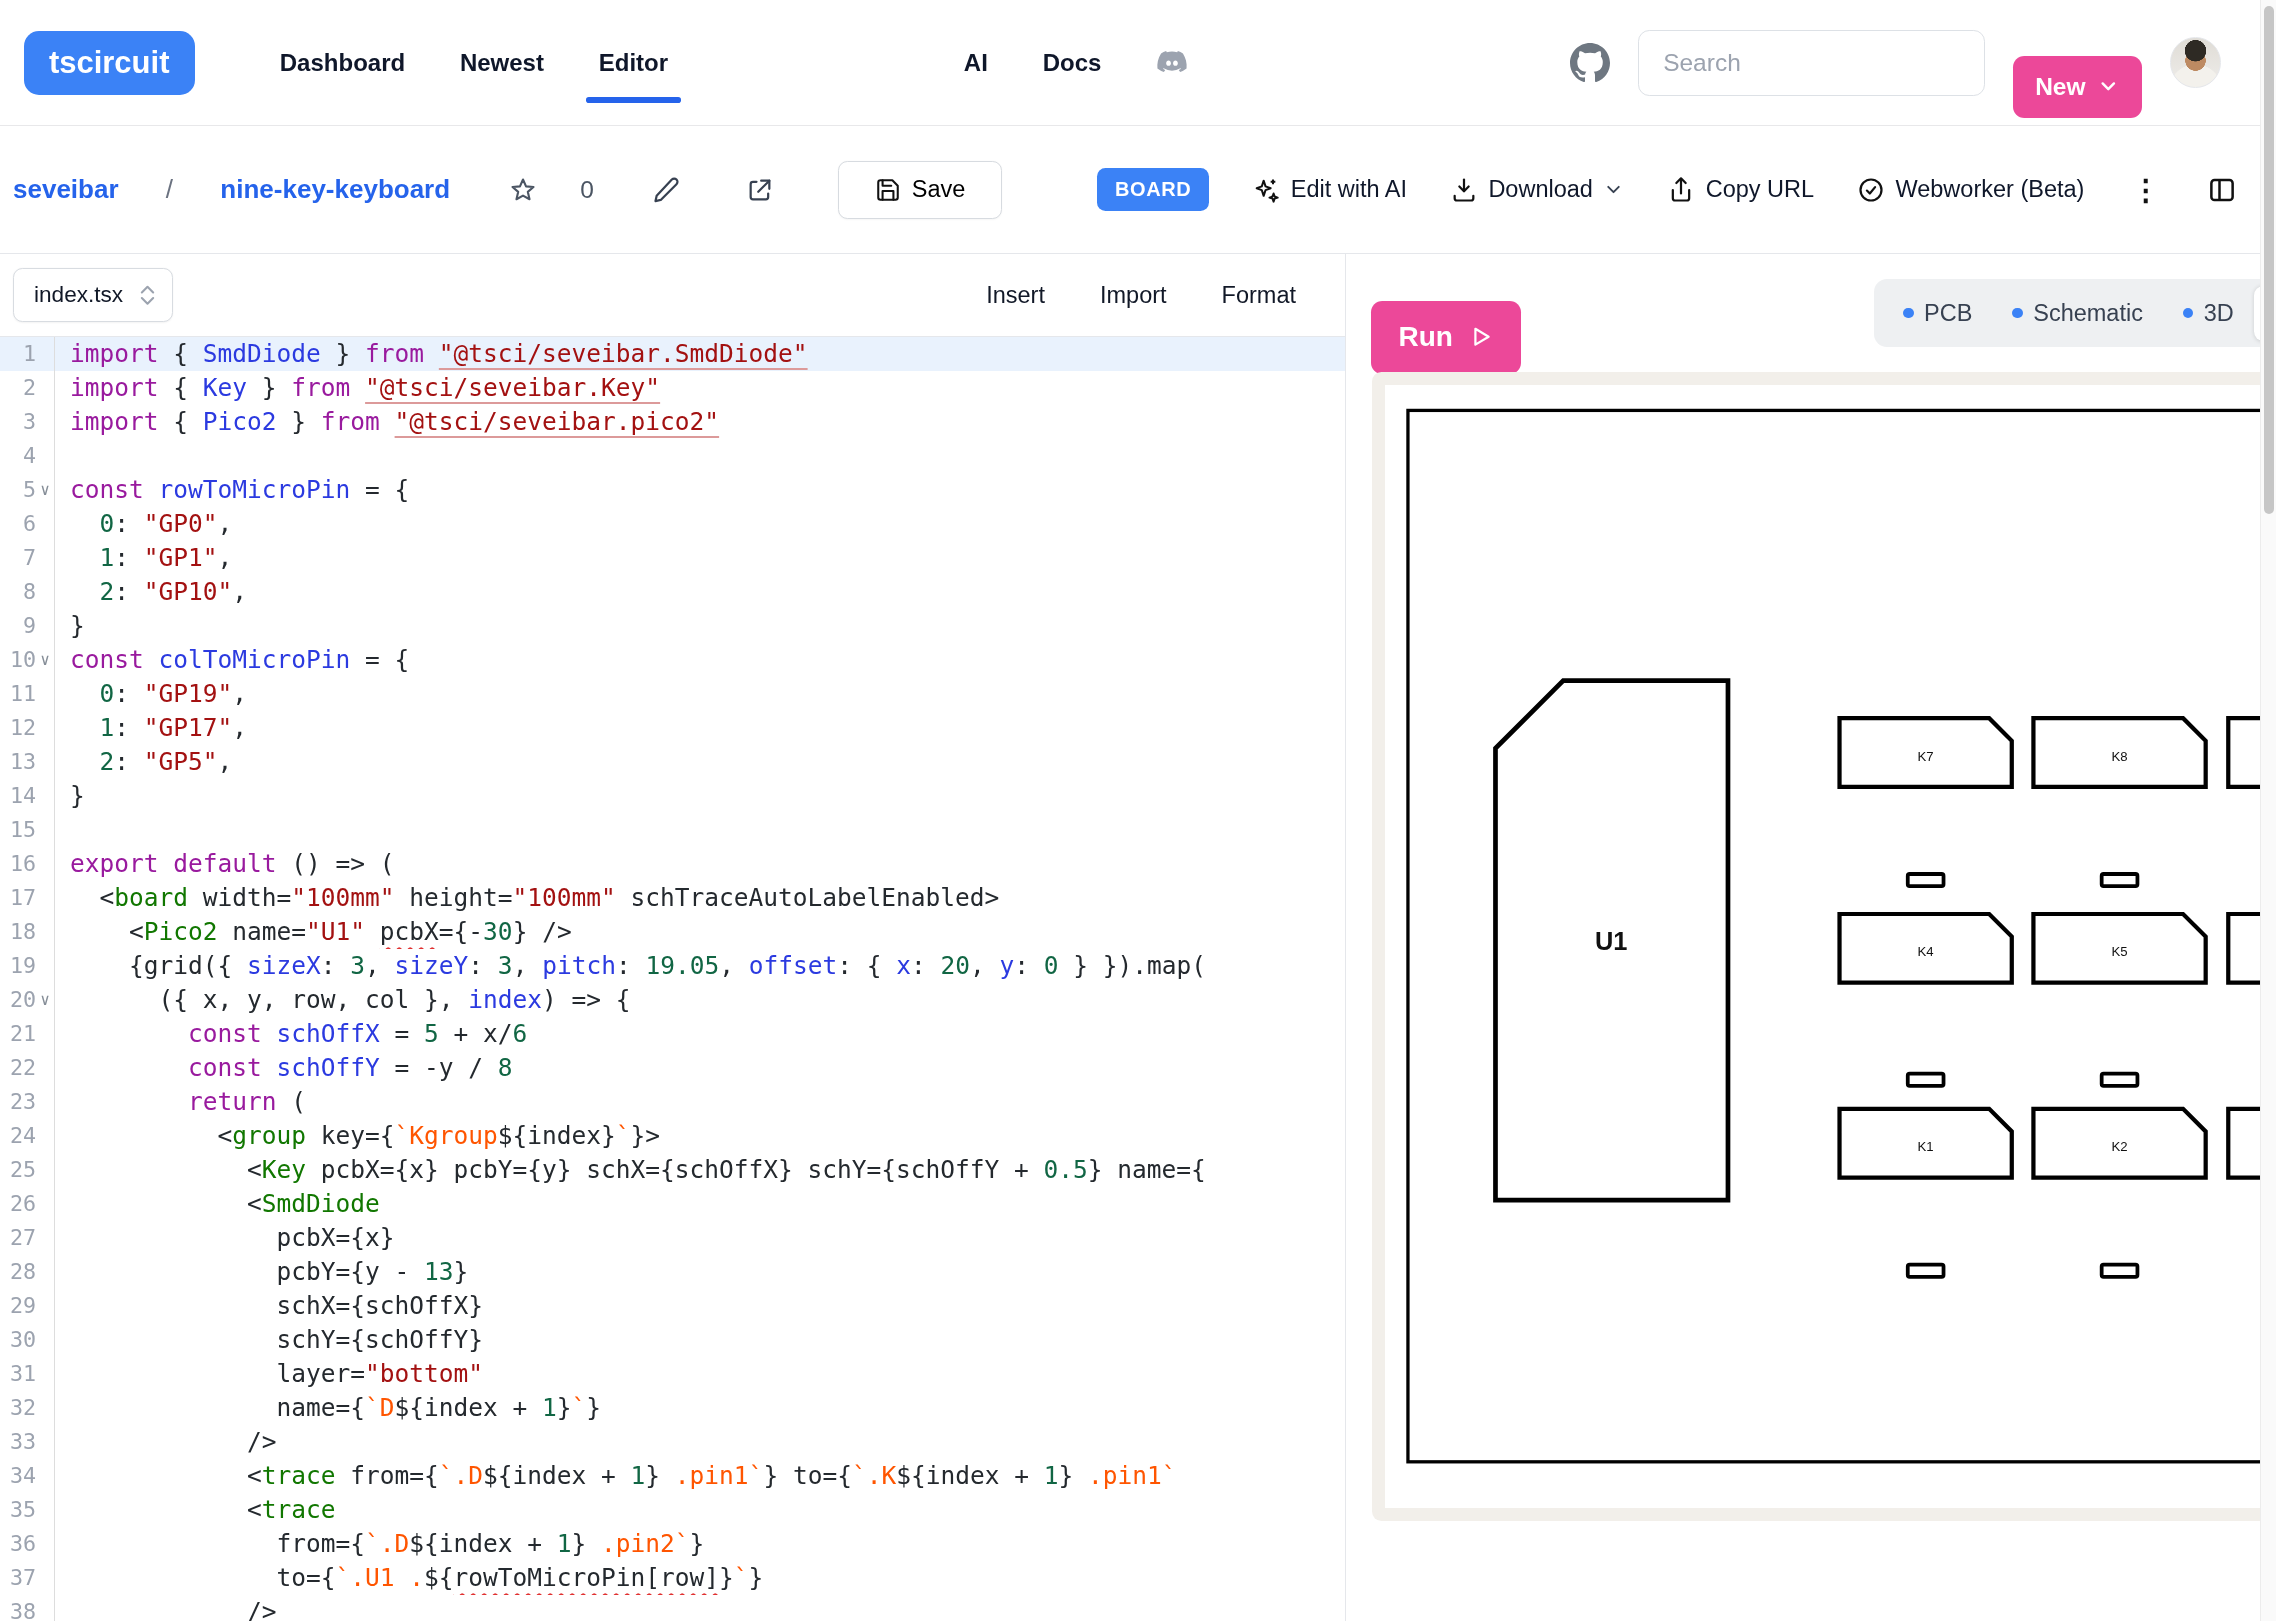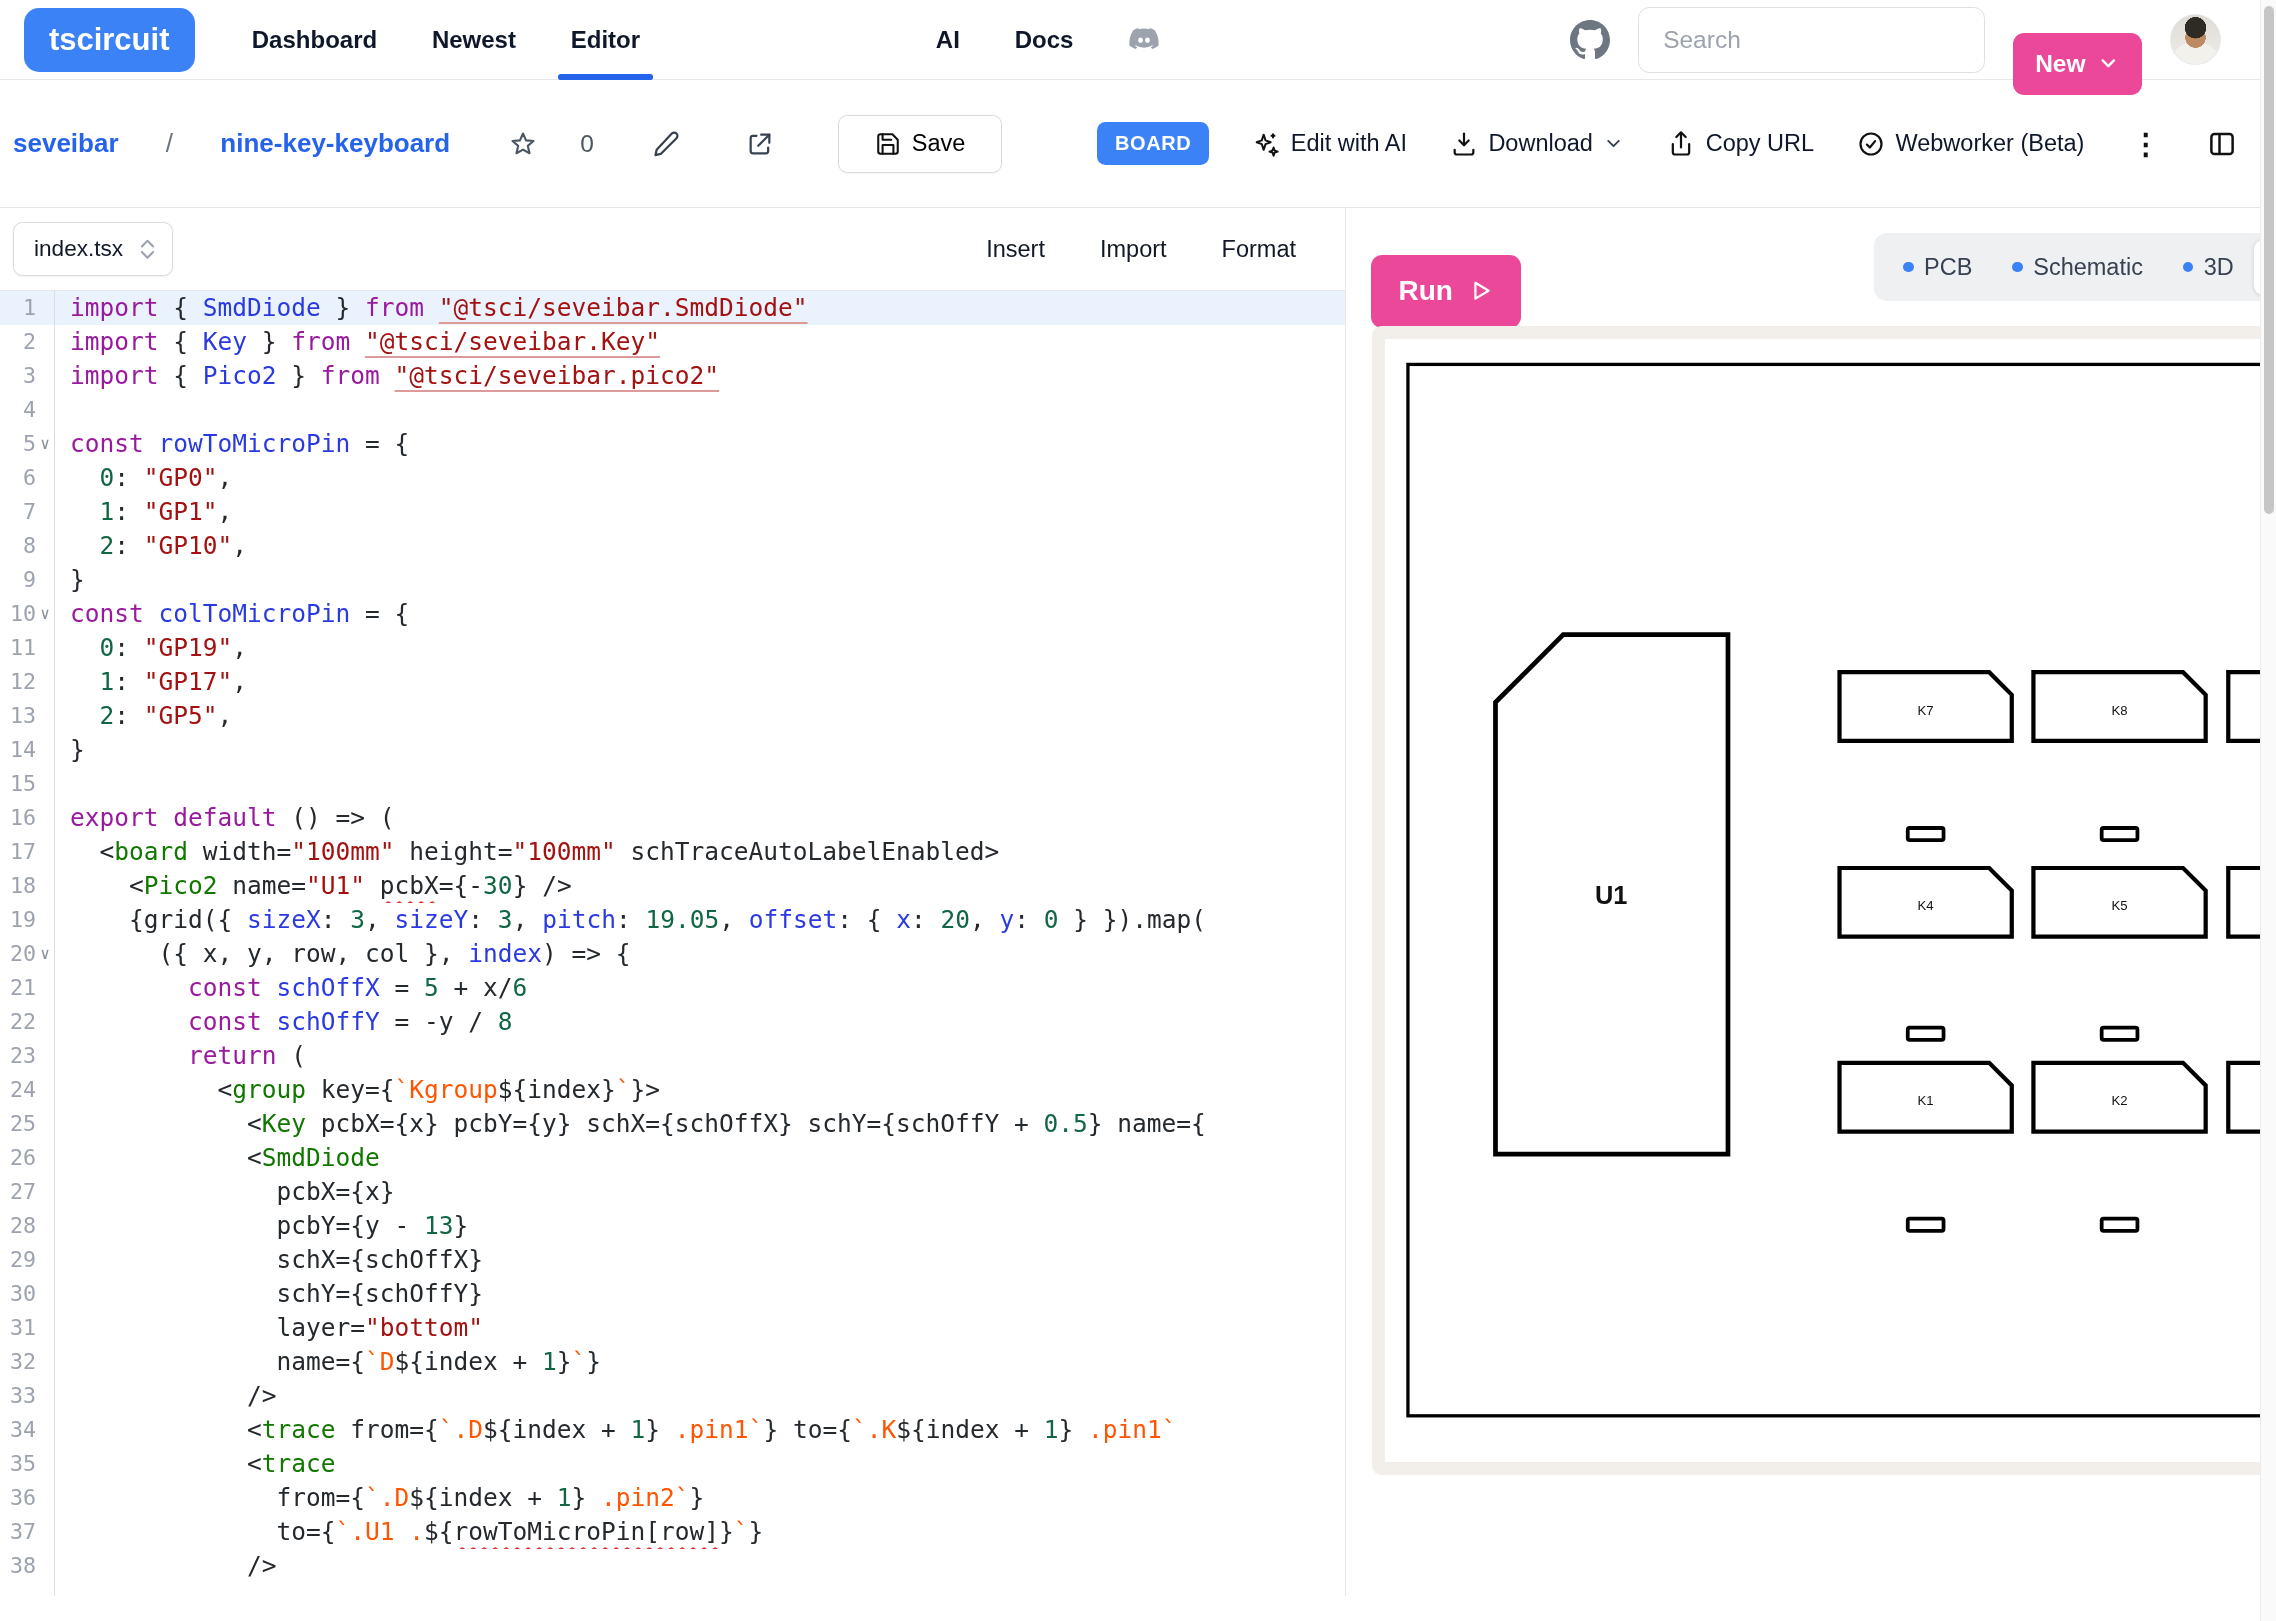--- a/index.html
+++ b/index.html
@@ -3,21 +3,21 @@
 <meta charset="utf-8">
 <style>
   * { box-sizing: border-box; }
   html,body { margin:0; padding:0; }
   body {
     width:2277px; height:1621px; overflow:hidden; position:relative;
     background:#ffffff; color:#111827;
     font-family:"Liberation Sans", sans-serif;
   }
   
-  .nav { height:80px; display:flex; align-items:center; padding-left:23.5px; border-bottom:0.9px solid #e8e8ea; background:#fff; }
+  .nav { height:126px; display:flex; align-items:center; padding-left:23.5px; border-bottom:0.9px solid #e8e8ea; background:#fff;gap:28px; }
   .logo { background:#3b82f6; color:#fff; font-weight:bold; font-size:31px; padding:14px 25.4px; border-radius:15px; cursor:pointer; }
   .links { display:flex; align-items:center; margin-left:55px; gap:51px; font-size:24px; font-weight:600; color:#0f172a; }
   .link { position:relative; cursor:pointer; padding:3.8px 1.9px; }
   .link.active::after { content:""; position:absolute; left:-11.3px; right:-11.3px; bottom:-22.6px; height:5.6px; border-radius:2.8px; background:#2563eb; }
   .link.gap-before { margin-left:241px; }
   .nav-right { margin-left:auto; display:flex; align-items:center; gap:28px; padding-right:56px; }
   .icon-btn { display:flex; align-items:center; justify-content:center; cursor:pointer; }
   .search { width:347px; height:66px; border:1.9px solid #dde1e6; border-radius:11.3px; display:flex; align-items:center; padding:0 22.6px; background:#fff; }
   .search input { border:none; outline:none; font-size:24.5px; width:100%; font-family:"Liberation Sans",sans-serif; color:#374151; }
   .search input::placeholder { color:#9ca3af; }

